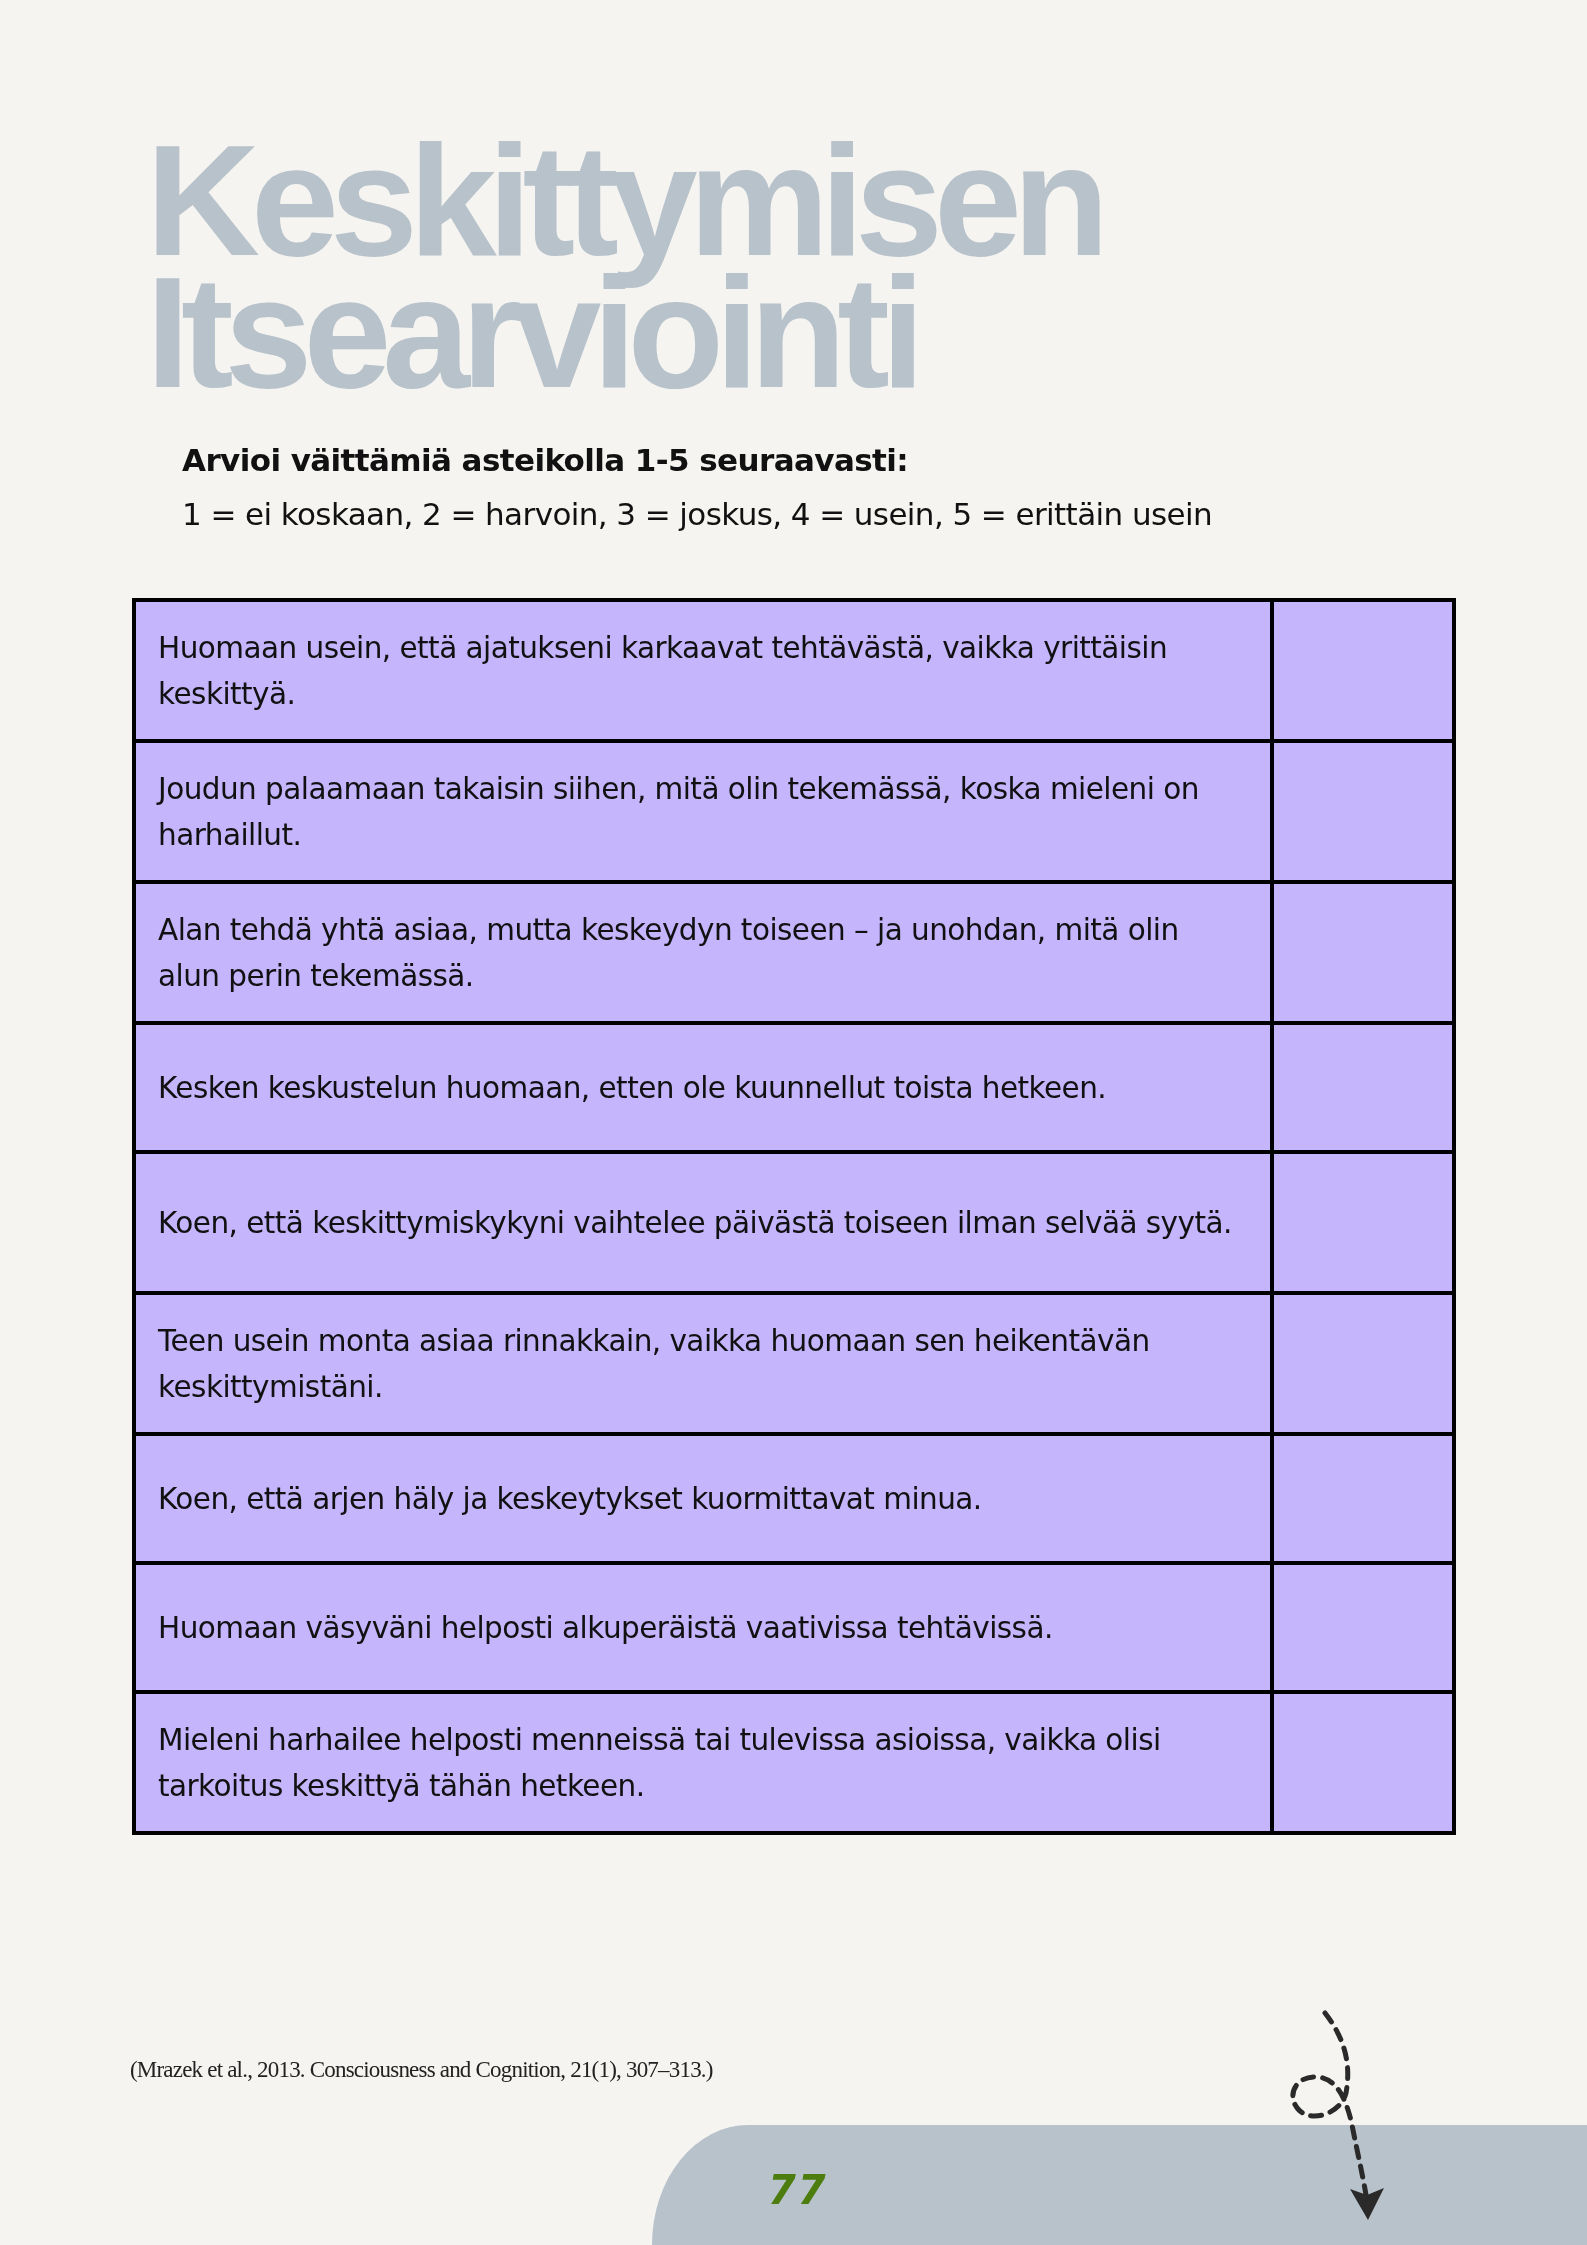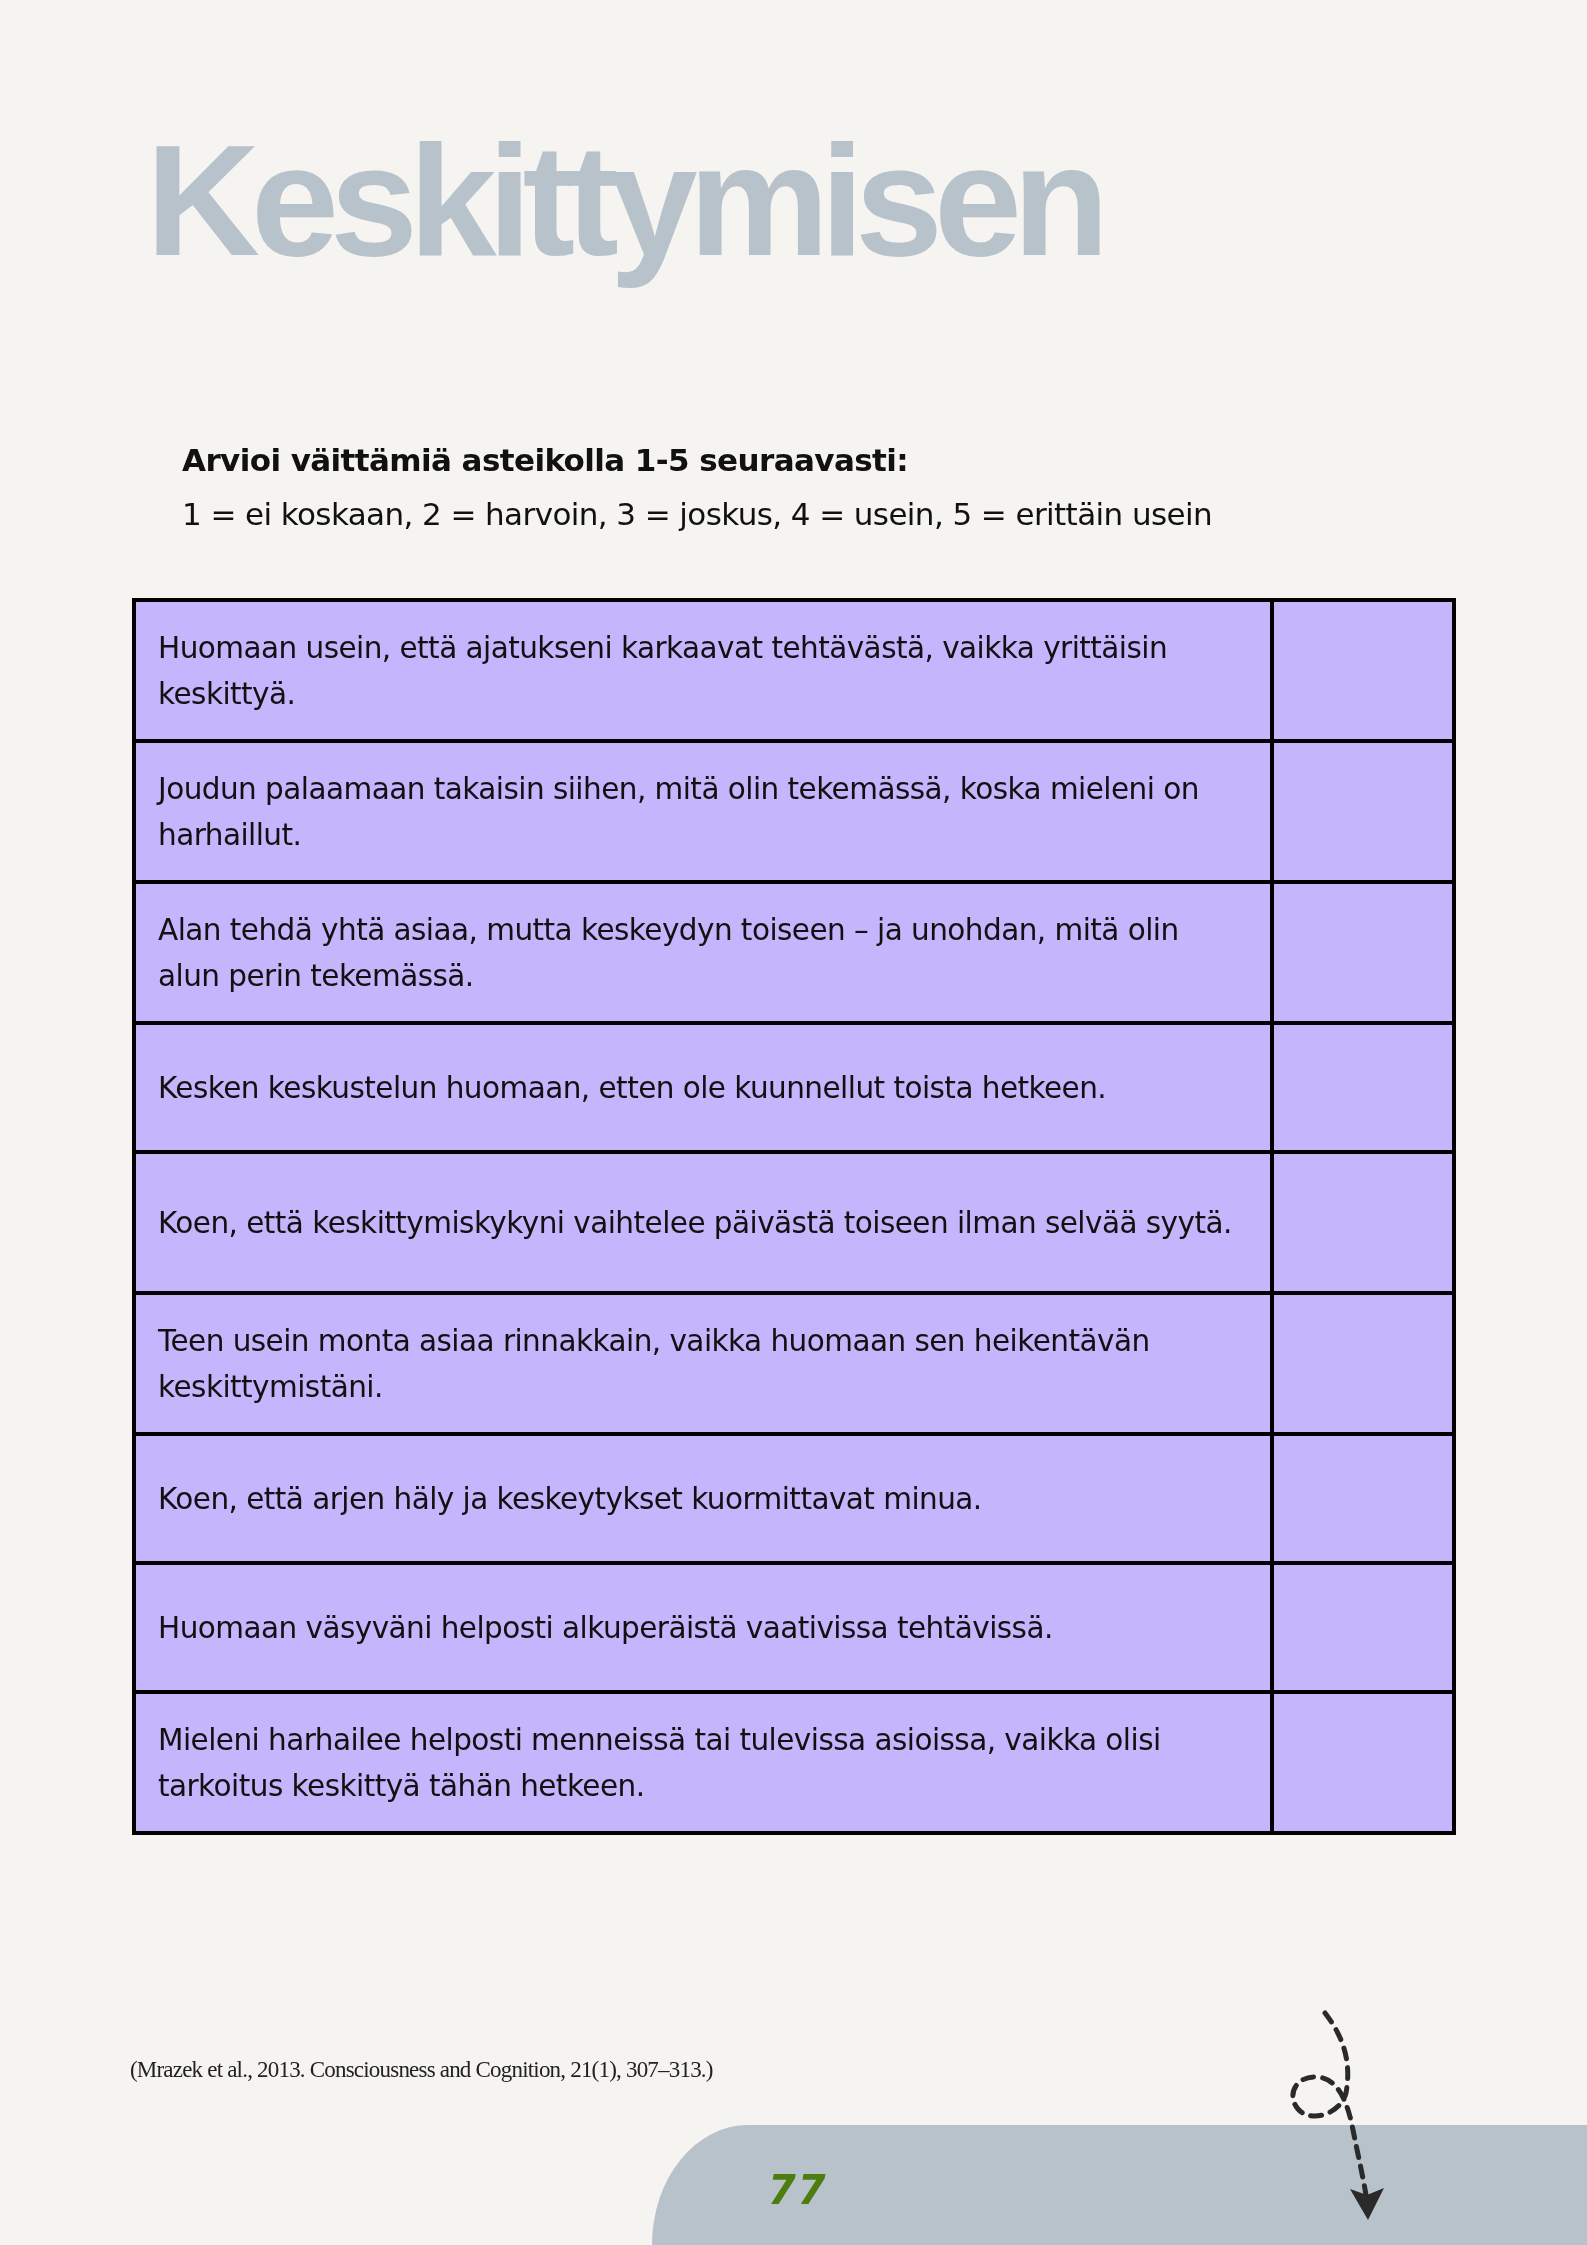--- a/index.html
+++ b/index.html
@@ -123,20 +123,21 @@
       top: 2005px;
       width: 140px;
       height: 230px;
     }
   </style>
 </head>
 <body>
 
 <h1 class="title">
   <span>Keskittymisen</span>
+  <span>Itsearviointi</span>
 </h1>
 
 <div class="instructions">
   <p class="instr-heading">Arvioi väittämiä asteikolla 1-5 seuraavasti:</p>
   <p class="instr-scale">1 = ei koskaan, 2 = harvoin, 3 = joskus, 4 = usein, 5 = erittäin usein</p>
 </div>
 
 <table class="survey">
   <tbody>
     <tr class="two-line">

